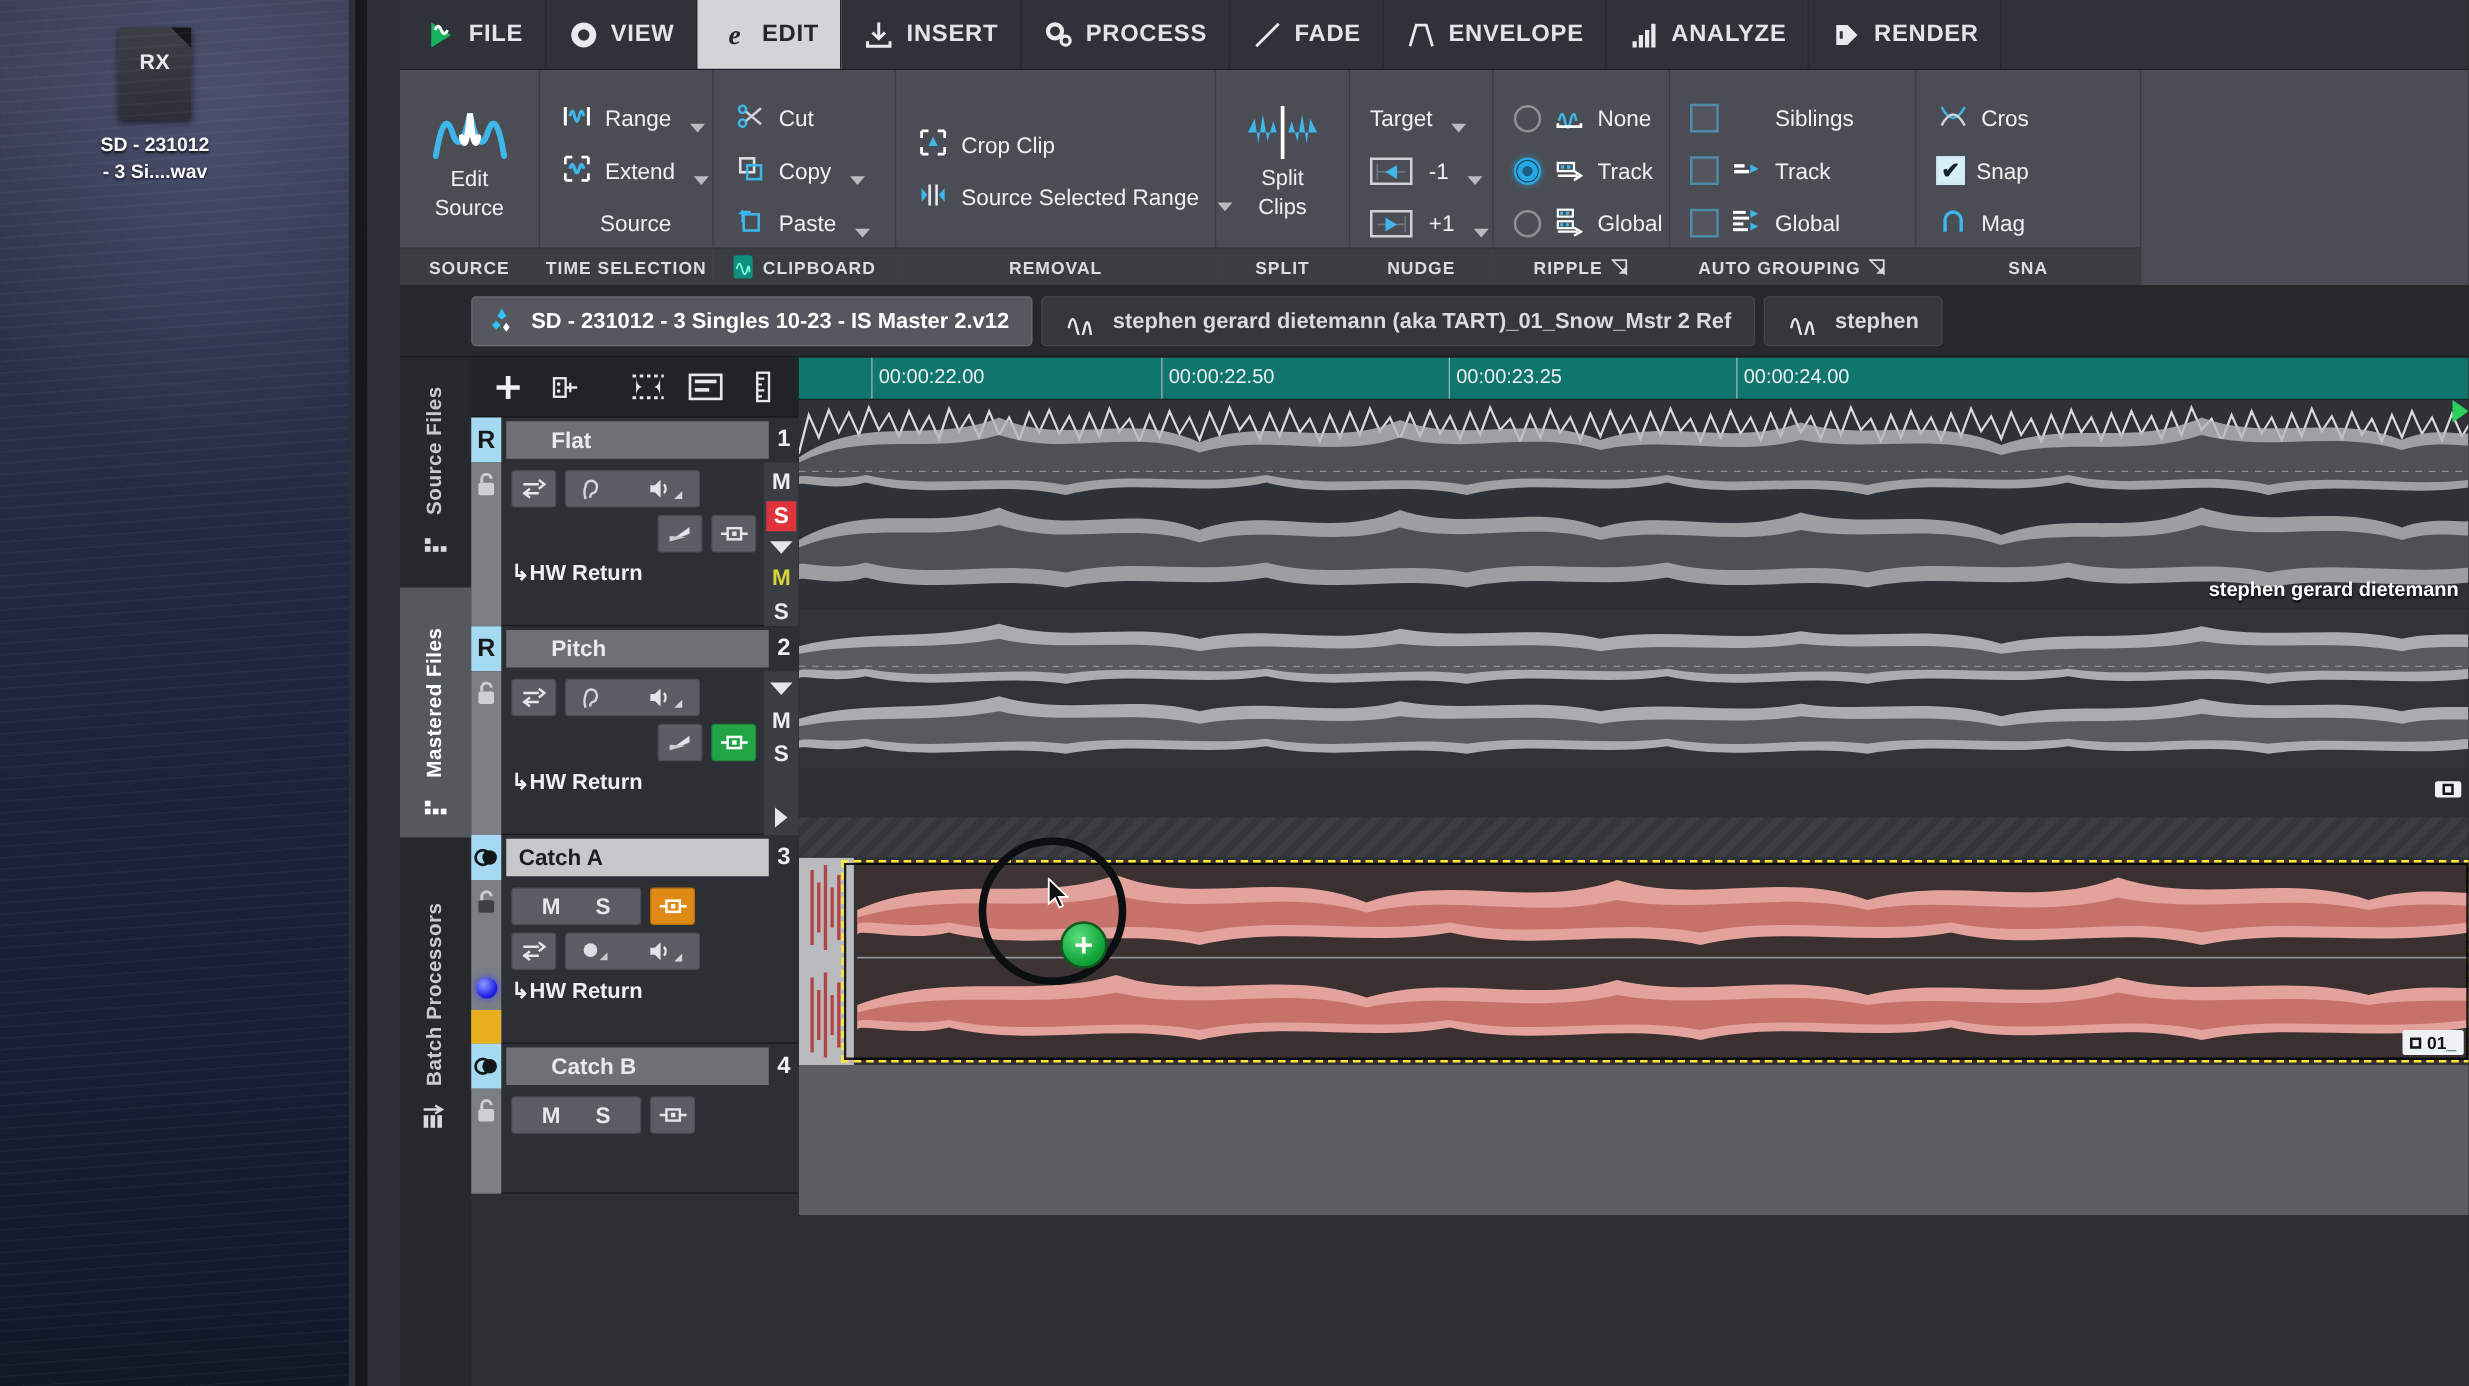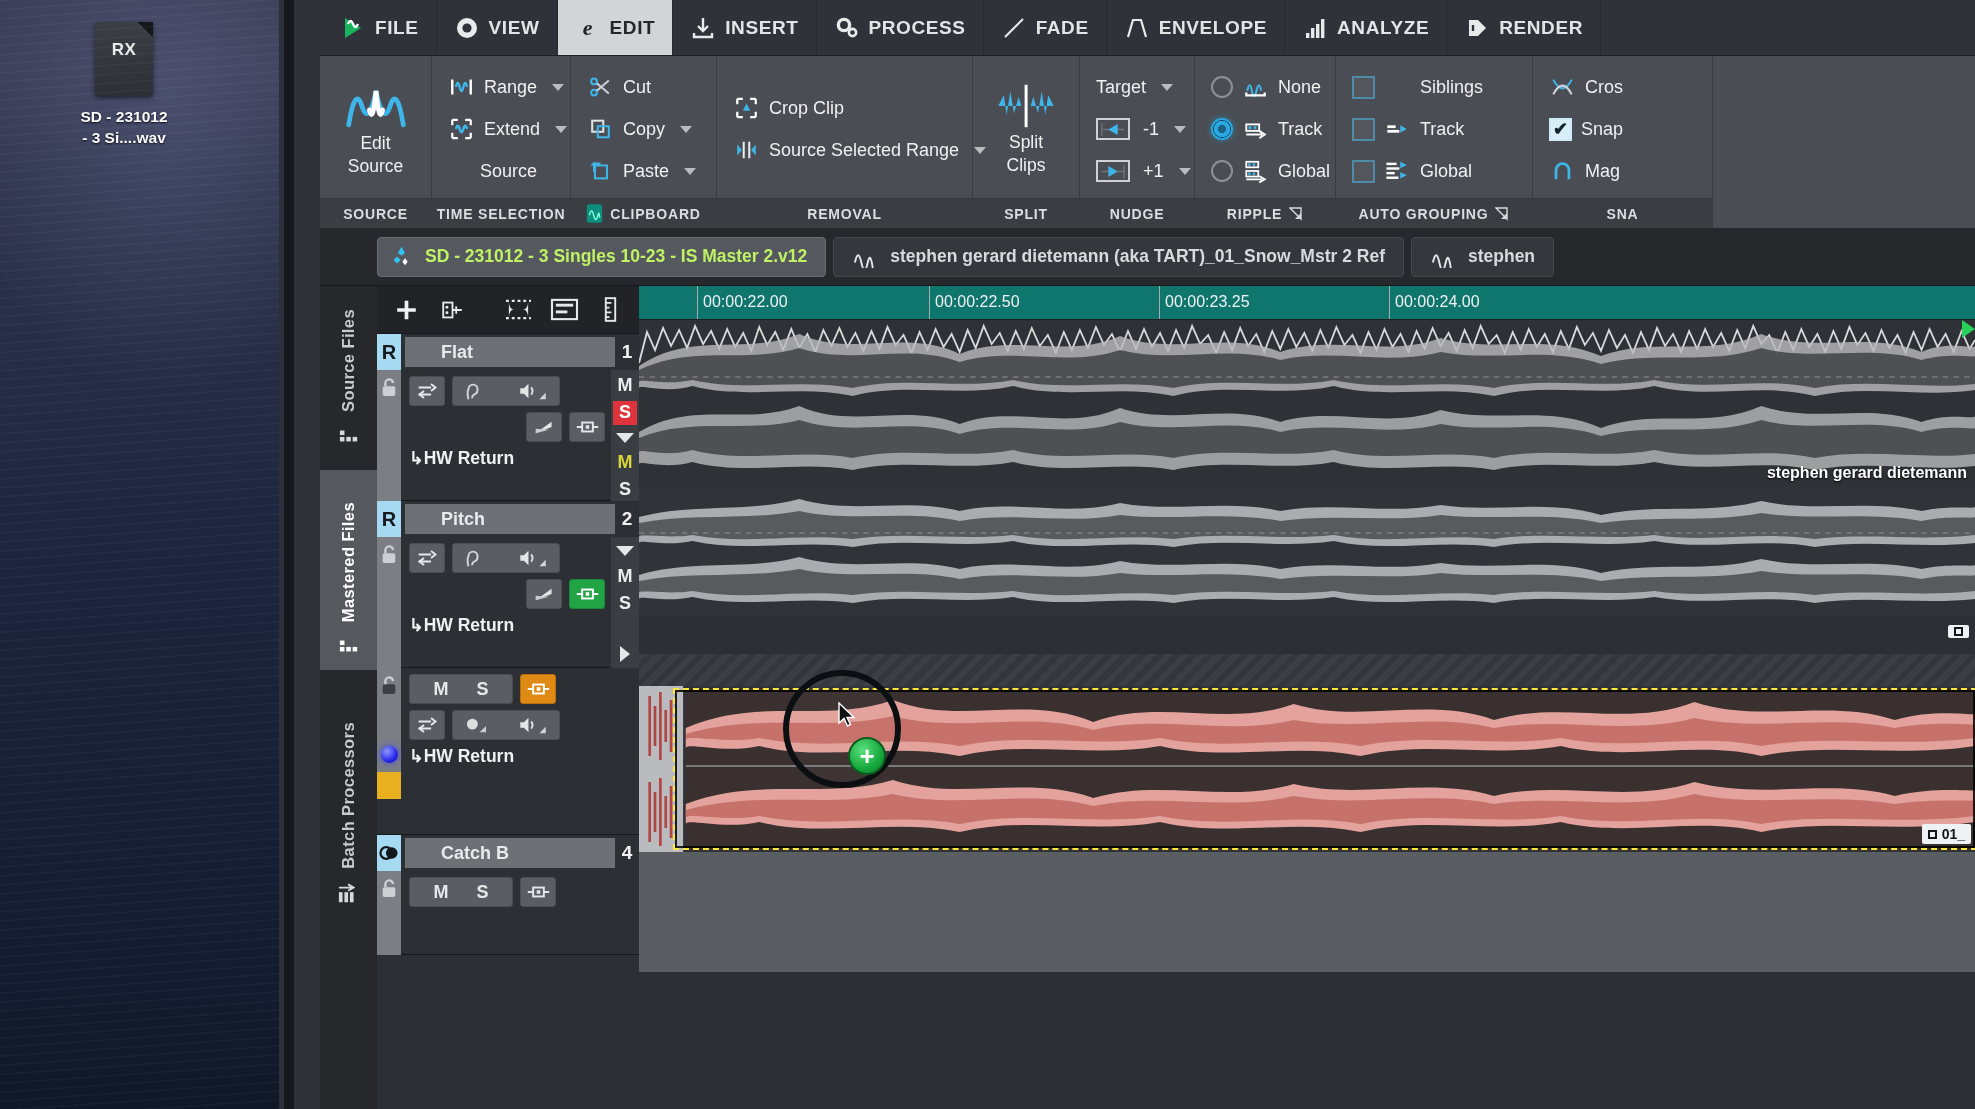--- a/index.html
+++ b/index.html
@@ -81,21 +81,21 @@
   .ribbon{ position:relative; height:172px; background:#4a4d53; display:flex; }
   .rgroup{ position:relative; display:flex; flex-direction:column; border-right:1px solid #393c41; }
   .rgroup-body{ flex:1; display:flex; align-items:center; padding:6px 10px 2px 10px; }
   .rlabel{
     height:30px; line-height:30px; text-align:center; font-size:14px; font-weight:bold;
     letter-spacing:.8px; color:#dcdddf; background:#3a3d42; border-top:1px solid #34373c;
     display:flex; align-items:center; justify-content:center; gap:7px;
   }
   .rcol{ display:flex; flex-direction:column; justify-content:center; gap:4px; }
   .ritem{
-    display:flex; align-items:center; gap:9px; height:38px; padding:0 6px;
+    display:flex; align-items:flex-end; gap:9px; height:38px; padding:0 6px;
     font-size:18px; color:#f0f0f1; white-space:nowrap; cursor:default;
   }
   .ritem .ico{ width:27px; height:26px; flex:0 0 27px; display:flex; align-items:center; justify-content:center; }
   .caret{ width:0;height:0;border-left:6px solid transparent;border-right:6px solid transparent;border-top:7px solid #b9bbbe; margin-left:6px; }
   .bigbtn{
     display:flex; flex-direction:column; align-items:center; justify-content:center;
     width:100px; gap:2px; cursor:default;
   }
   .bigbtn .lbl{ font-size:17.5px; line-height:1.18; text-align:center; color:#f0f0f1; }
 
@@ -112,21 +112,21 @@
   }
   .dlgarrow{ width:14px; height:14px; position:relative; }
 
   
   .doctabs{ height:58px; background:#26282c; display:flex; align-items:center; gap:7px; padding:0 0 0 57px; border-bottom:1px solid #171a1d; }
   .dtab{
     display:flex; align-items:center; gap:12px; height:40px; padding:0 18px;
     background:#34373c; border:1px solid #44484d; border-radius:4px;
     font-size:17.5px; font-weight:bold; color:#d9dadc; white-space:nowrap; cursor:default;
   }
-  .dtab.active{ background:#55595f; border-color:#6a6e74; color:#bef264;padding-left:12px; }
+  .dtab.active{ background:#55595f; border-color:#6a6e74; color:#ffffff;padding-left:12px; }
 
   
   .mainrow{ display:flex; height:calc(1109px - 56px - 172px - 58px); }
 
   
   .vrail{ width:57px; background:#26282c; position:relative; flex:0 0 57px; }
   .vtab{
     position:absolute; left:0; width:57px; display:flex; flex-direction:column-reverse;
     align-items:center; justify-content:flex-start; gap:14px; padding:14px 0;
     color:#c9cacd; cursor:default;
@@ -879,20 +879,30 @@
             <div class="tb-right">
               <span class="tri-dn"></span>
               <span class="msbtn m">M</span>
               <span class="msbtn s">S</span>
               <span class="tri-rt" style="margin-top:28px"></span>
             </div>
           </div>
         </div>
 
         <div class="track" style="height:167px">
+          <div class="track-head">
+            <span class="thbadge">
+              <svg viewBox="0 0 24 22" width="22" height="20">
+                <circle cx="9" cy="11" r="6.4" fill="none" stroke="#14171a" stroke-width="2.4"></circle>
+                <circle cx="15" cy="11" r="6.4" fill="#14171a"></circle>
+              </svg>
+            </span>
+            <span class="thname g2">Catch A</span>
+            <span class="thnum">3</span>
+          </div>
           <div class="track-body" style="height:131px">
             <div class="tb-left">
               <span style="position:absolute;left:3px;top:8px">
                 <svg viewBox="0 0 20 22" width="18" height="20">
                   <rect x="3" y="9" width="14" height="11" rx="2" fill="#3c3f44"></rect>
                   <path d="M6 9 L6 6 A4.2 4.2 0 0 1 14.5 5.5" stroke="#cdd0d3" stroke-width="2.6" fill="none"></path>
                 </svg>
               </span>
               <span class="dot-blue" style="top:78px"></span>
               <span class="bar-gold" style="top:104px;height:27px"></span>

